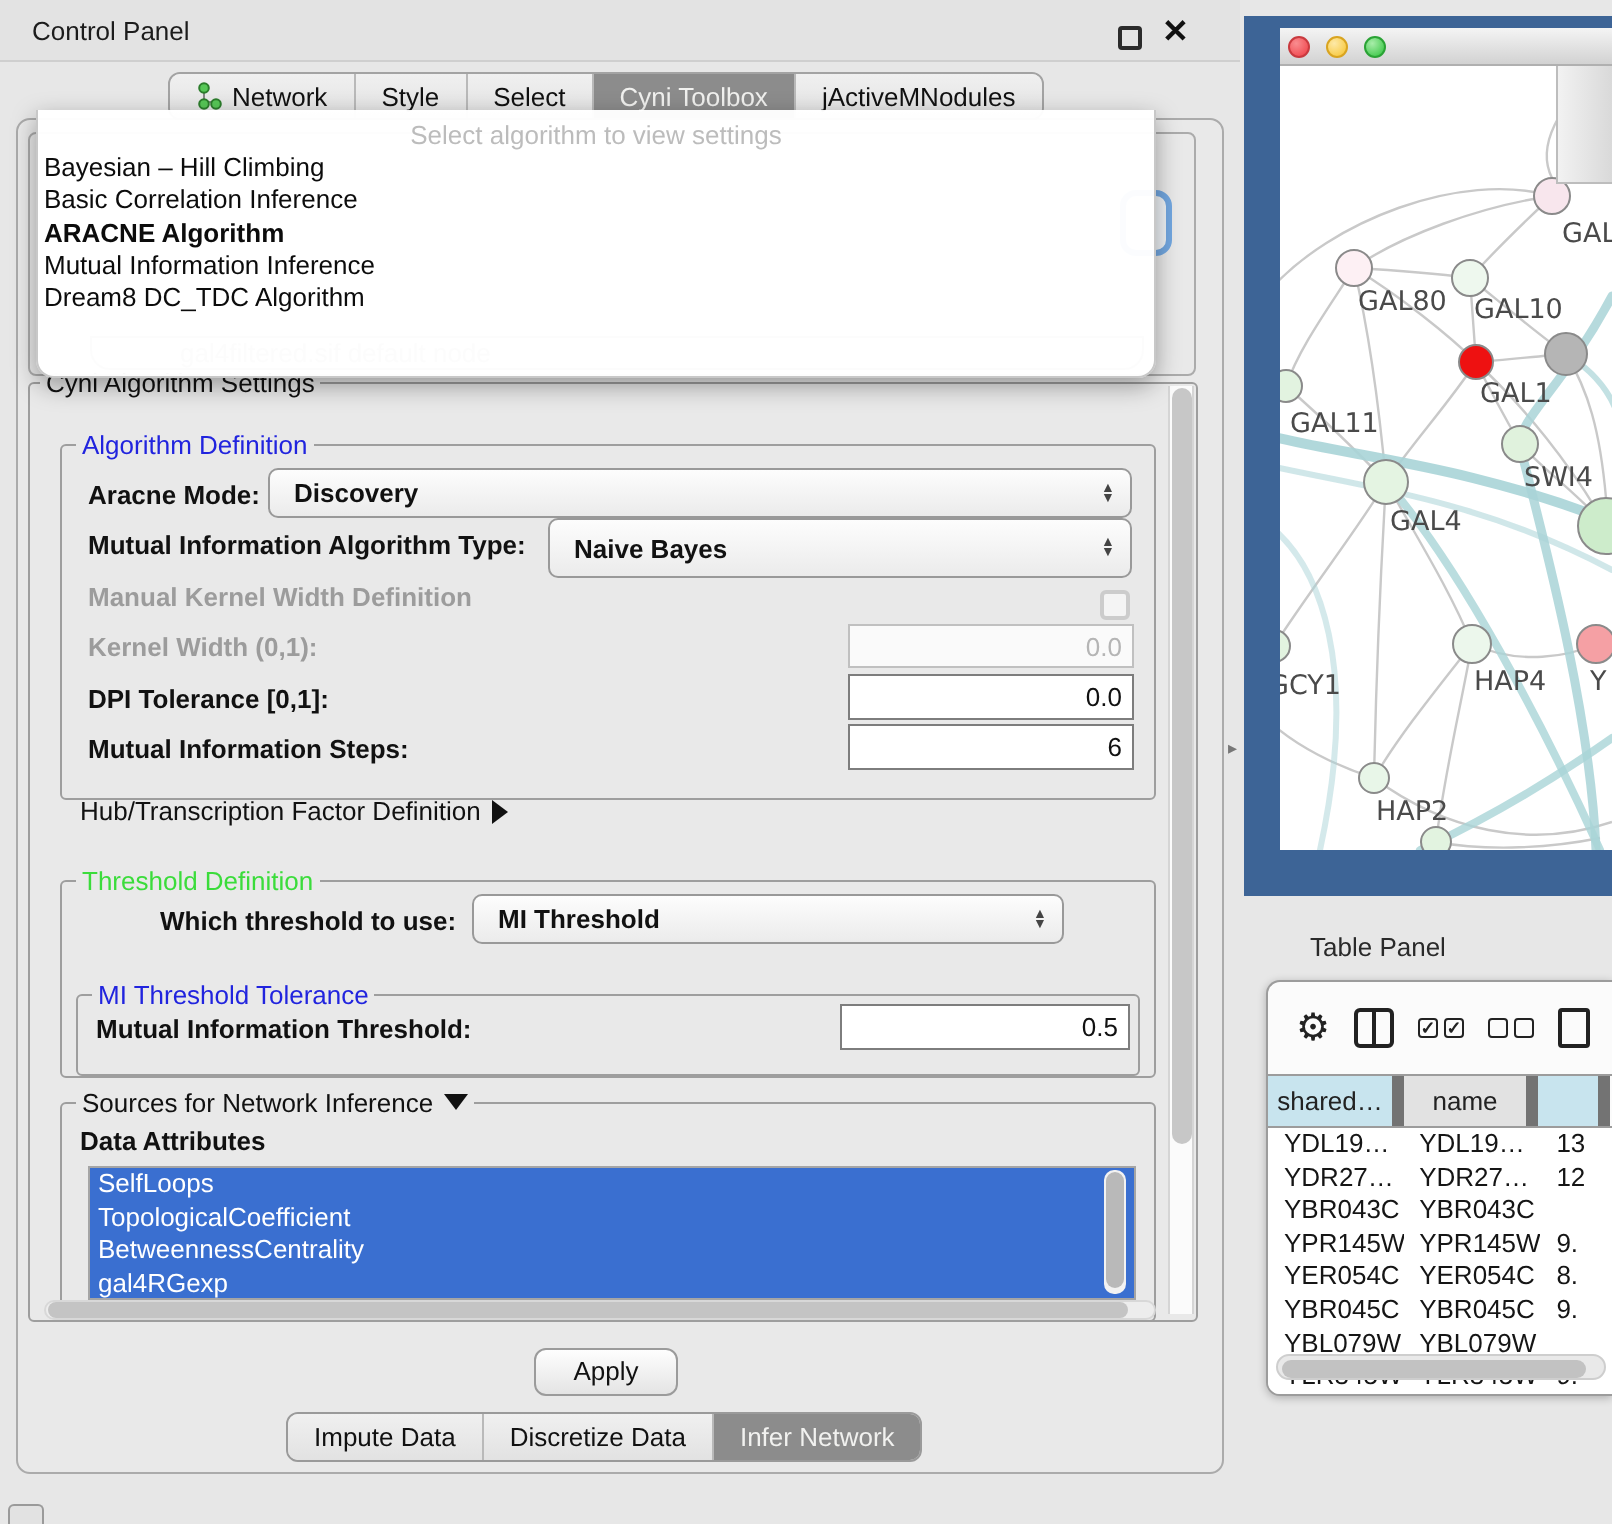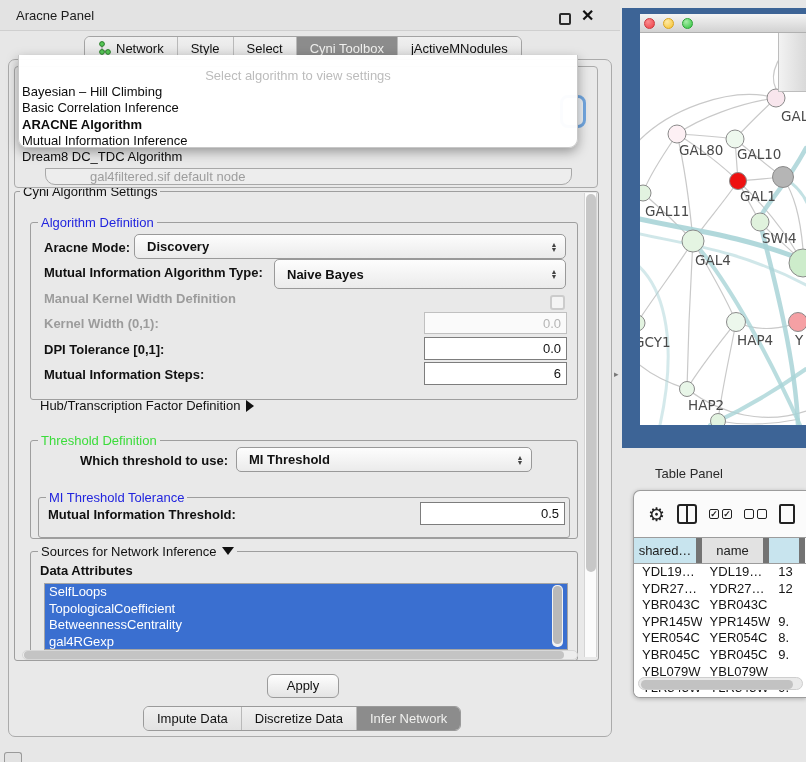--- a/index.html
+++ b/index.html
@@ -15,21 +15,21 @@
 
   #outer-panel { left:8px; top:59px; width:604px; height:678px; background:#e9e9e9; border:1px solid #ababab; border-radius:7px; }
 
   
   #top-tabs { left:84px; top:36px; height:24px; display:flex; border:1px solid #a3a3a3; border-radius:6px; overflow:hidden; background:#e6e6e6; z-index:5; }
   .tab { padding:0 13px; height:100%; display:flex; align-items:center; gap:5px; font-size:13px; color:#111; border-right:1px solid #b9b9b9; background:linear-gradient(#f0f0f0,#e2e2e2); white-space:nowrap; }
   .tab:last-child { border-right:none; }
   .tab.sel { background:#8c8c8c; color:#f1f1ef; }
 
   
-  #algo-dropdown { left:18px; top:55px; width:560px; height:93px; background:rgba(255,255,255,0.97); border:1px solid #c8c8c8; border-top:none; border-radius:0 0 9px 9px; box-shadow:0 4px 12px rgba(0,0,0,0.35); z-index:20; padding-top:12px; }
+  #algo-dropdown { left:18px; top:55px; width:560px; height:134px; background:rgba(255,255,255,0.97); border:1px solid #c8c8c8; border-top:none; border-radius:0 0 9px 9px; box-shadow:0 4px 12px rgba(0,0,0,0.35); z-index:20; padding-top:4px; }
   #algo-placeholder { text-align:center; color:#bcbcbc; font-size:13px; height:17px; line-height:17px; }
   .algo-item { font-size:13px; color:#0c0c0c; height:16.3px; line-height:16.3px; padding-left:3px; white-space:nowrap; }
   .algo-item.bold { font-weight:bold; }
 
   
   #ghost-group { left:14px; top:66px; width:584px; height:122px; border:1px solid #ababab; border-radius:4px; z-index:1; }
   #focus-ring { left:560px; top:95px; width:26px; height:33px; border:3px solid #72a7e0; border-radius:8px; background:#eef2f6; z-index:2; }
   #ghost-combo { left:45px; top:168px; width:527px; height:17px; border:1px solid #a8a8a8; border-radius:0 0 10px 10px; background:#ededed; z-index:3; font-size:13px; color:#9d9d9d; padding-left:44px; line-height:15px; white-space:nowrap; overflow:hidden; }
 
   
@@ -99,21 +99,21 @@
   .th { font-size:13px; color:#222; display:flex; align-items:center; justify-content:center; border-right:6px solid #737373; }
   .tr { display:flex; height:16.6px; background:#fff; }
   .td { font-size:13px; color:#151515; padding-left:8px; white-space:nowrap; overflow:hidden; }
   #tp-htrack { position:absolute; left:4px; top:186px; width:165px; height:13px; background:#e9e9e9; border:1px solid #cecece; border-radius:7px; }
   #tp-hthumb { position:absolute; left:2px; top:1.5px; width:152px; height:9px; background:#c2c2c2; border-radius:5px; }
 </style>
 </head>
 <body>
 
 <div class="abs" id="titlebar"></div>
-<div class="abs" id="cp-title">Aracne Panel</div>
+<div class="abs" id="cp-title">Control Panel</div>
 <div class="abs" id="float-btn"></div>
 <div class="abs" id="close-btn">✕</div>
 
 <div class="abs" id="outer-panel"></div>
 
 <div class="abs" id="top-tabs">
     <div class="tab">
       <svg width="13" height="14">
         <line x1="4" y1="4" x2="4" y2="10" stroke="#888" stroke-width="1"></line>
         <line x1="4" y1="10" x2="9" y2="10" stroke="#888" stroke-width="1"></line>

